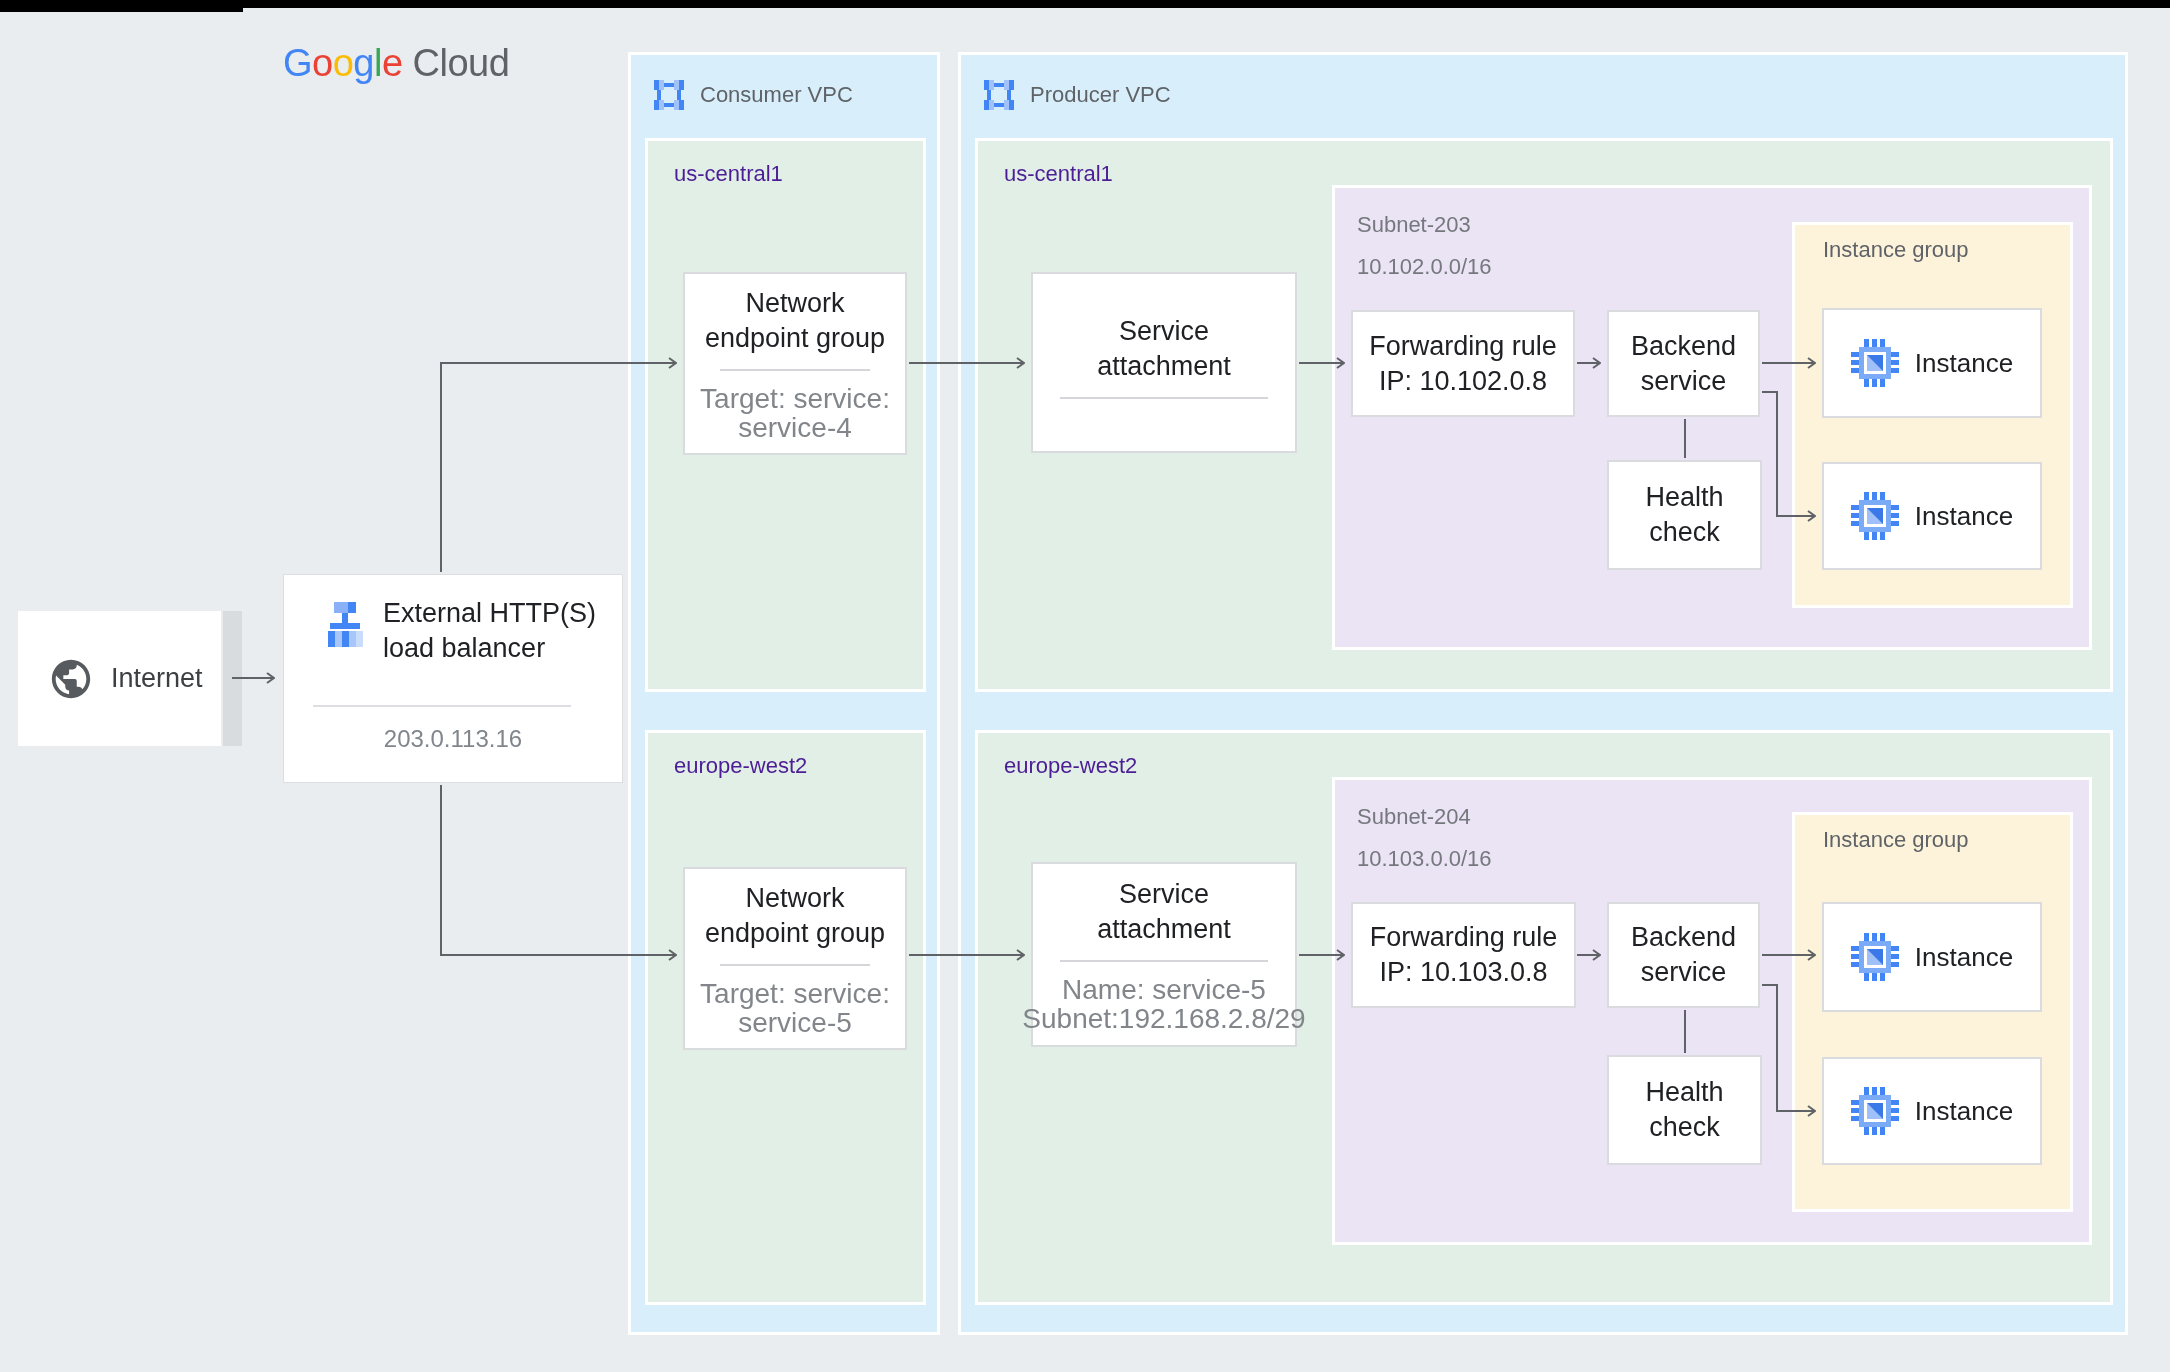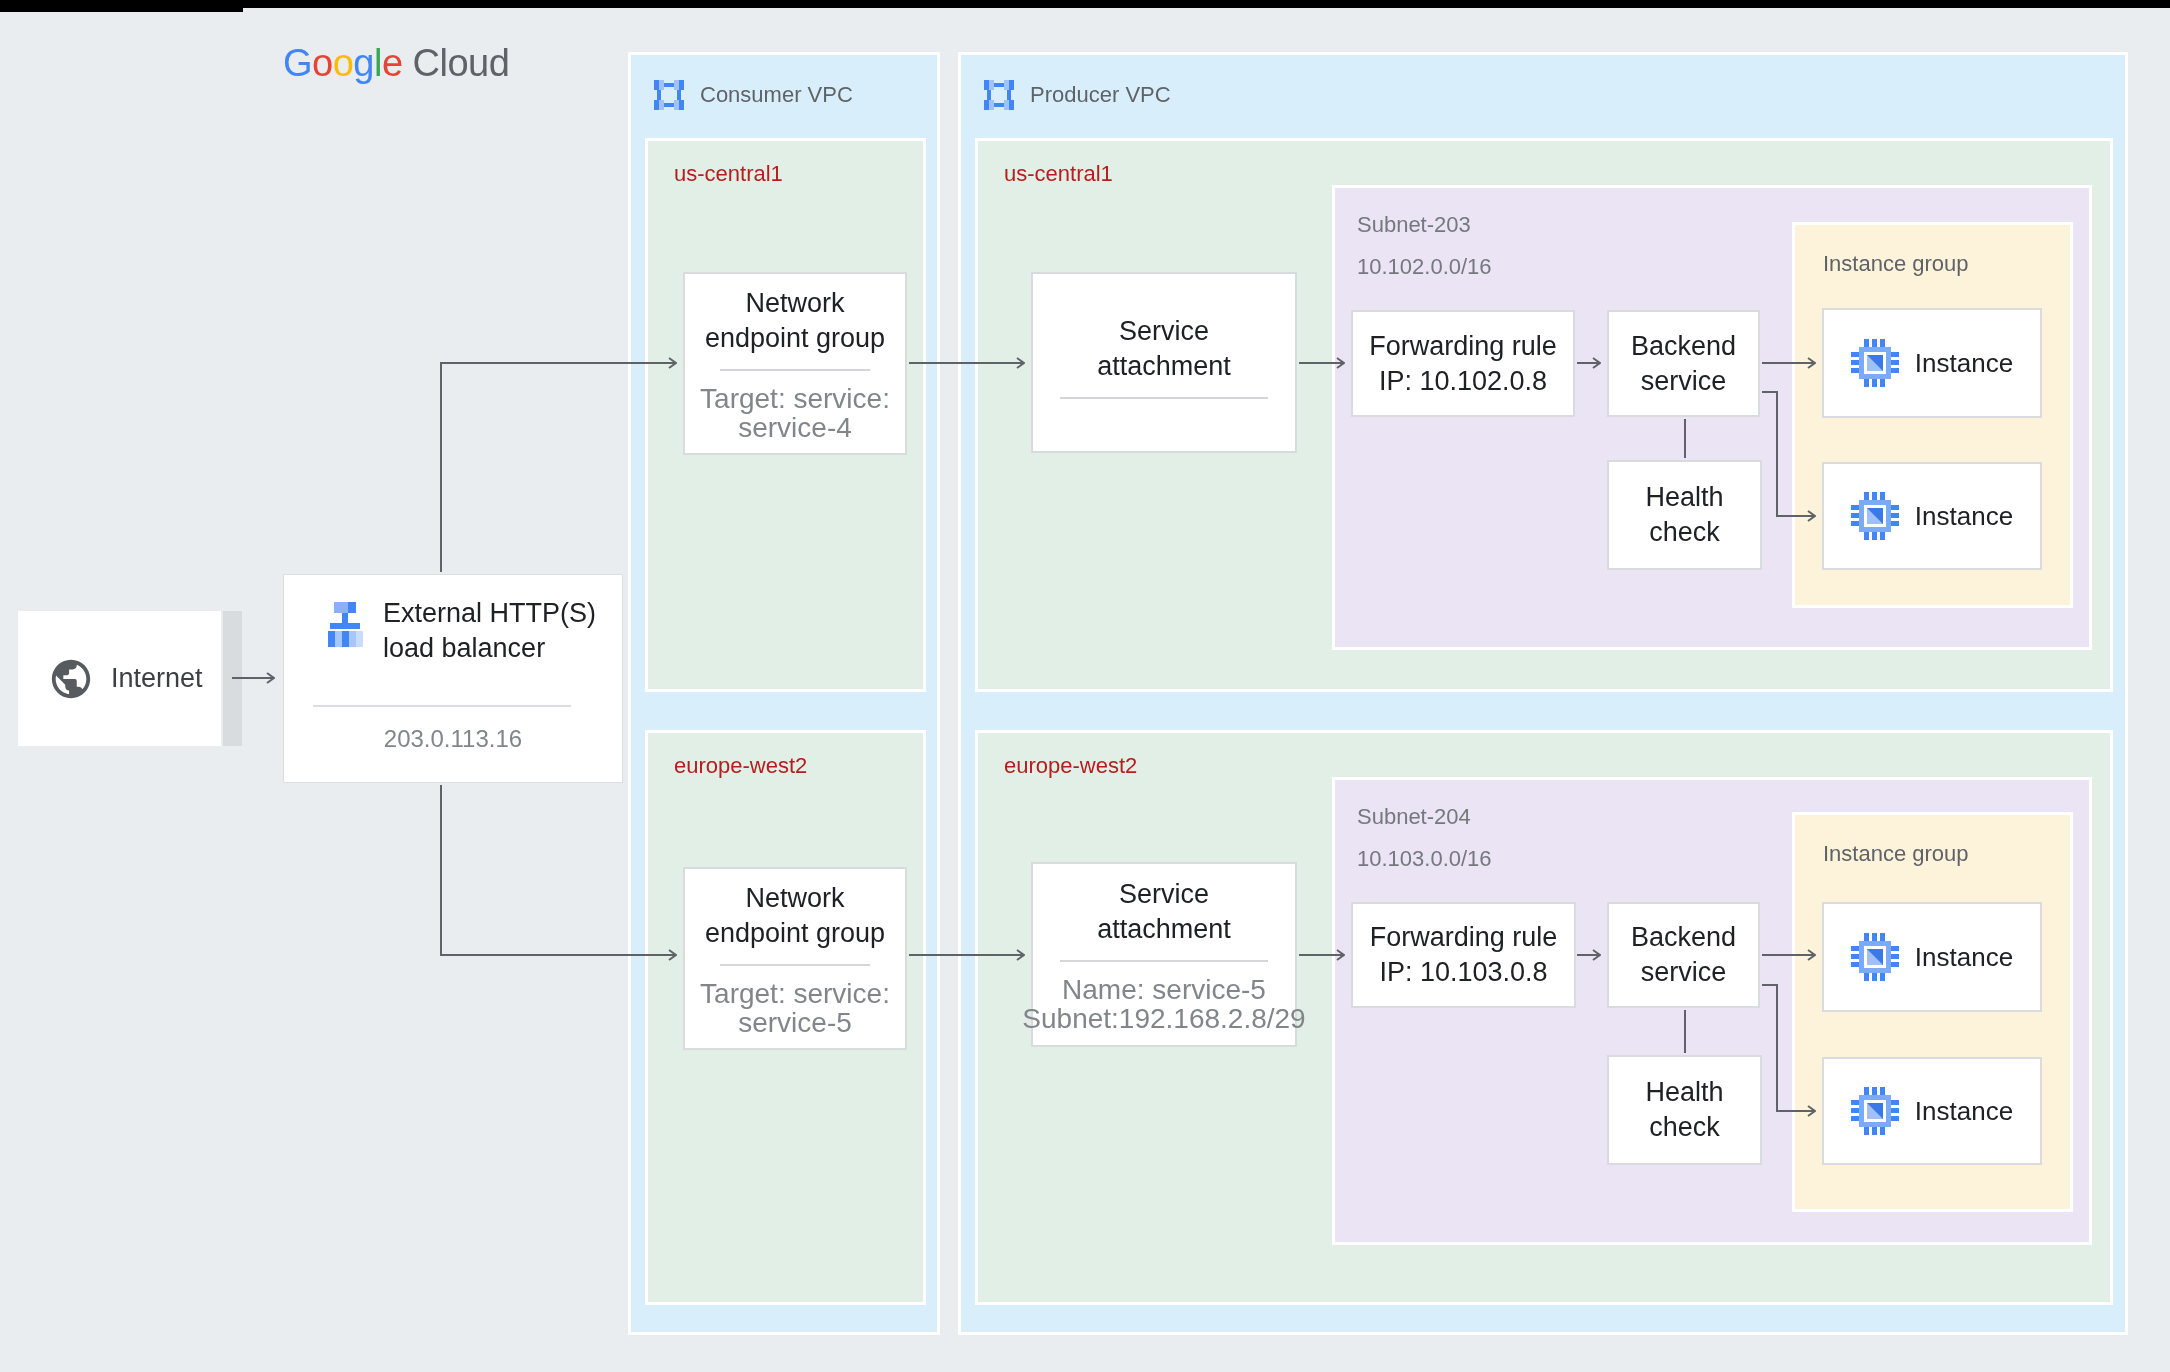--- a/index.html
+++ b/index.html
@@ -25,25 +25,25 @@
   .lb-title{left:99px;top:21px;font-size:27px;line-height:35px;color:#202124;}
   .lb-divider{left:29px;top:130px;width:258px;height:2px;background:#dcdee1;}
   .lb-ip{left:0;top:150px;width:100%;text-align:center;font-size:24px;color:#80868b;}
   
   .vpc{background:#d9eefb;border:3px solid #fff;}
   .vpc-consumer{left:628px;top:52px;width:312px;height:1283px;}
   .vpc-producer{left:958px;top:52px;width:1170px;height:1283px;}
   .vpc-header{left:20px;top:22px;display:flex;align-items:center;gap:13px;}
   .vpc-label{font-size:22px;color:#5f6368;}
   .region{background:#e1efe7;border:3px solid #fff;}
-  .region-label{left:26px;top:20px;font-size:22px;color:#b91c1c;}
+  .region-label{left:26px;top:20px;font-size:22px;color:#4c1d95;}
   .subnet{background:#eae4f5;border:3px solid #fff;}
   .subnet-label{left:22px;top:16px;font-size:22px;line-height:42px;color:#75787d;}
   .ig{background:#fcf3da;border:3px solid #fff;}
-  .ig-label{left:28px;top:26px;font-size:22px;color:#5f6368;}
+  .ig-label{left:28px;top:12px;font-size:22px;color:#5f6368;}
   
   .box{background:#fff;border:2px solid #d9dbde;display:flex;flex-direction:column;
        align-items:center;justify-content:center;text-align:center;}
   .box-title{font-size:27px;line-height:35px;color:#202124;}
   .box-sub{font-size:28px;line-height:29px;color:#82868b;}
   .divider{width:150px;height:2px;background:#d4d6d9;margin:13px 0;}
   .divider.wide{width:208px;}
   .instance{flex-direction:row;gap:16px;}
   .instance-label{font-size:26px;color:#202124;}
   

